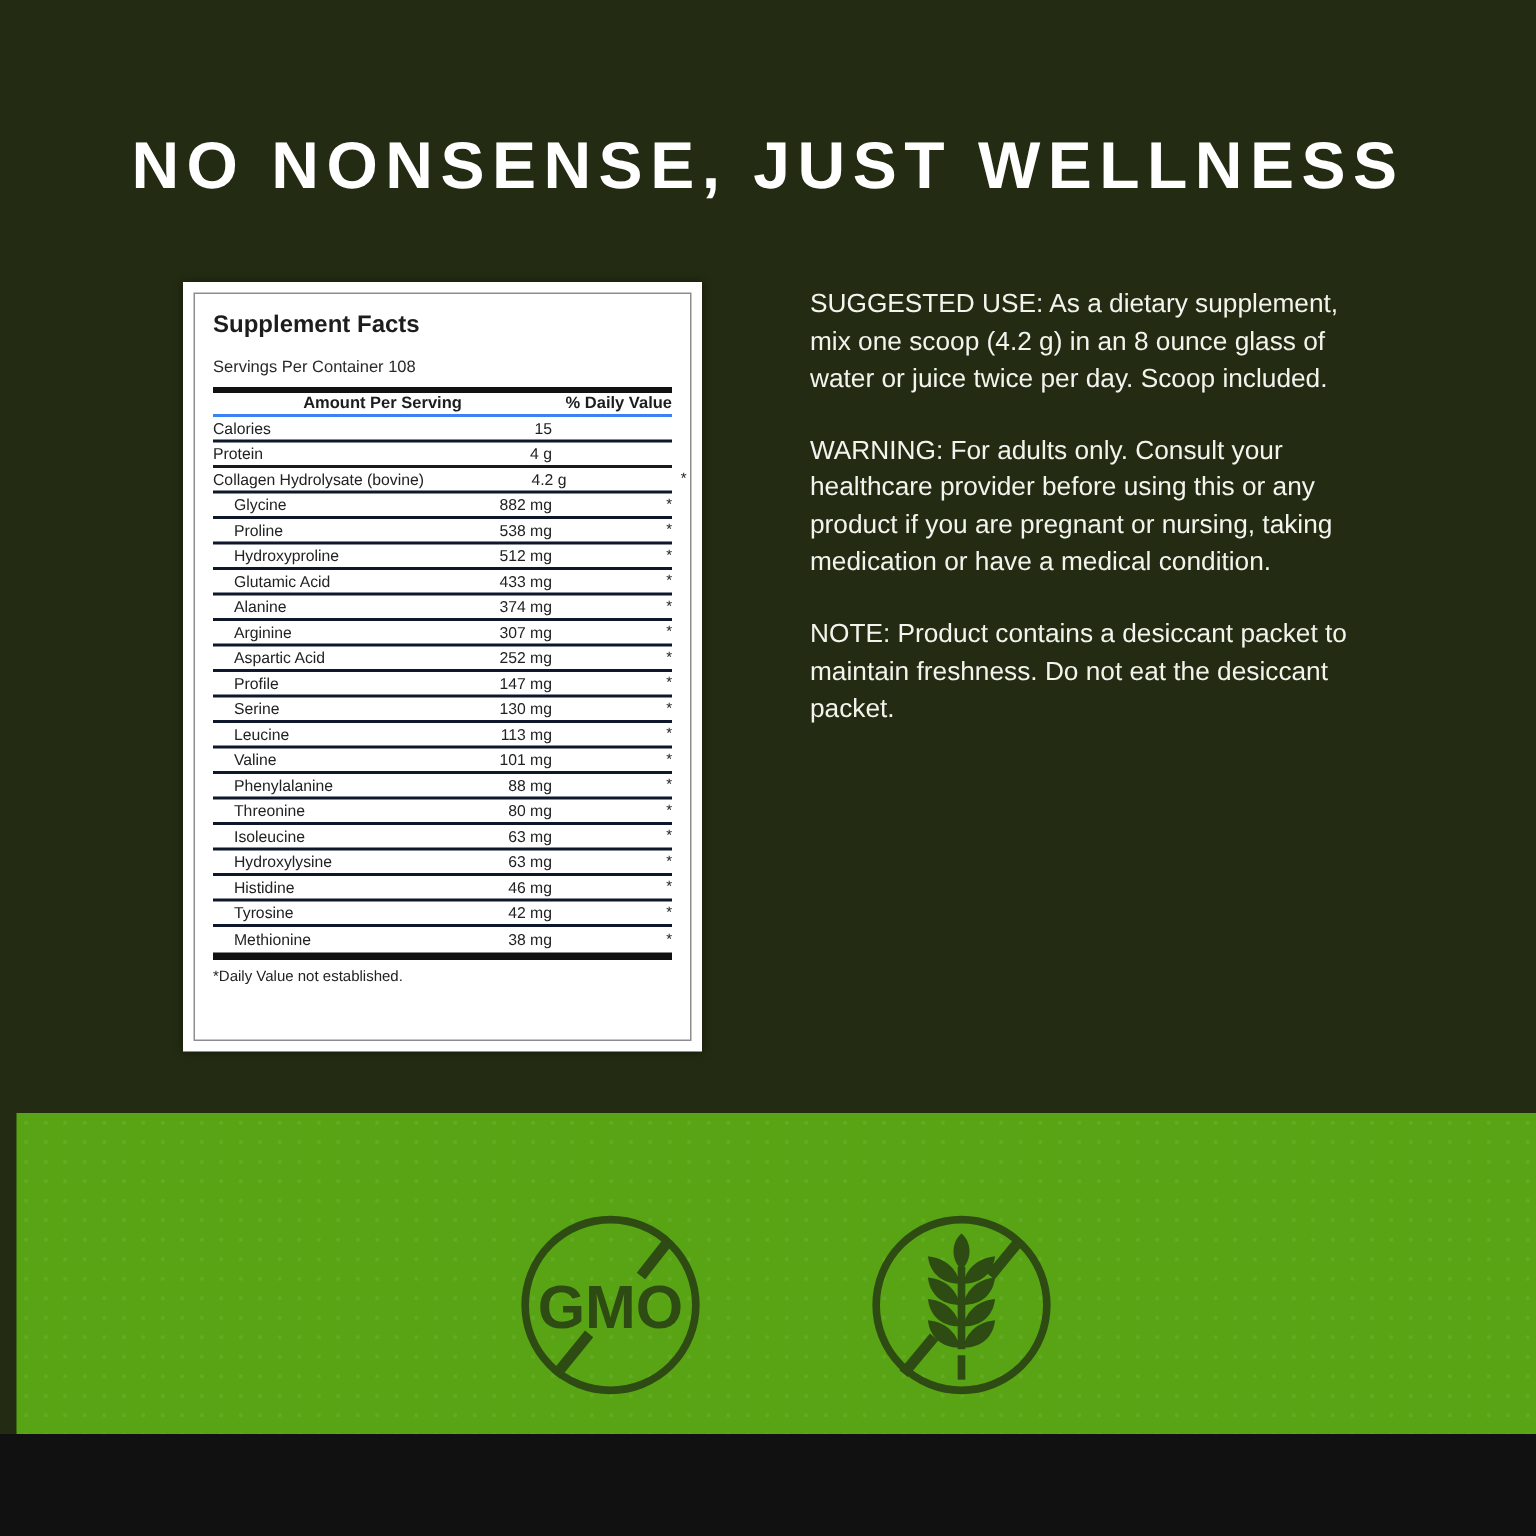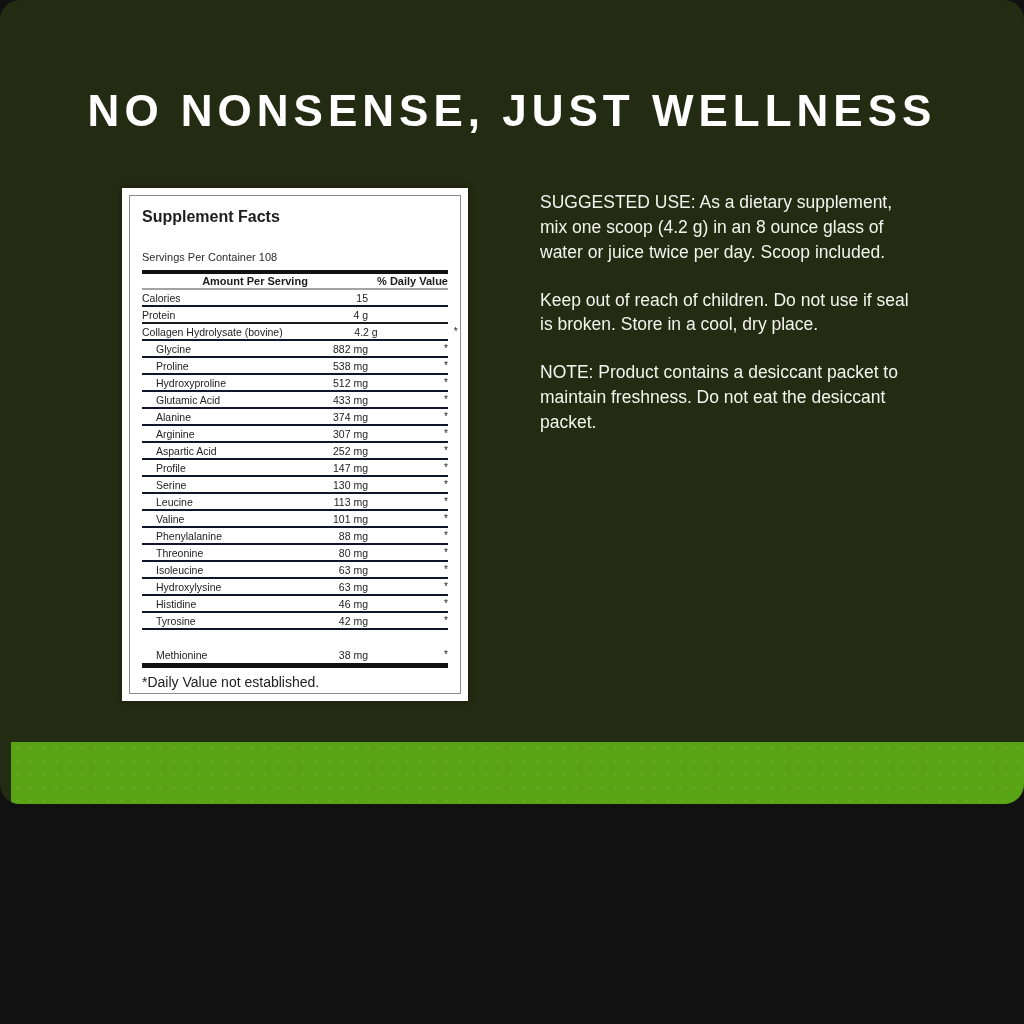--- a/index.html
+++ b/index.html
@@ -6,60 +6,60 @@
     --background_dark:#232c12;
     --background_green:#58a414;
     --badge_green:#2d4b12;
     --panel_bg:#ffffff;
     --text_light:#f4f4ee;
   }
   *{box-sizing:border-box;margin:0;padding:0;}
   html,body{background:#111;}
   body{font-family:"Liberation Sans", sans-serif;}
   .canvas{
-    position:relative;width:1024px;height:804px;margin:0 auto;
-    background:var(--background_dark);overflow:hidden;border-radius:20px;
+    position:relative;width:1024px;height:956px;margin:0 auto;
+    background:var(--background_dark);overflow:hidden;
   }
   
   .page-title{
     position:absolute;top:86px;left:0;width:100%;
     text-align:center;color:#ffffff;font-weight:bold;
     font-size:44px;letter-spacing:5px;white-space:nowrap;
   }
   
   .facts-panel{
     position:absolute;left:122px;top:188px;width:346px;height:513px;
     background:var(--panel_bg);box-shadow:0 0 6px rgba(0,0,0,0.45);
   }
   .facts-inner{
     position:absolute;inset:7px;border:1px solid #8d8d8d;
     padding:12px 12px 8px 12px;overflow:hidden;color:#1d1d1d;
   }
-  .facts-heading{font-size:16px;font-weight:bold;margin-bottom:24px;}
+  .facts-heading{font-size:16px;font-weight:bold;margin-bottom:12px;}
   .serving-line{font-size:11px;line-height:15px;color:#2a2a2a;}
   .bar4{height:4px;background:#111;margin-top:5px;}
   .bar5{height:5px;background:#111;}
   .sf-header{
     display:grid;grid-template-columns:1fr 80px;align-items:center;
-    height:16px;border-bottom:2px solid #a3a3a3;
+    height:16px;border-bottom:2px solid #3b82f6;
     font-size:11px;font-weight:bold;
   }
   .sf-header .h-amount{text-align:center;}
   .sf-header .h-dv{text-align:right;}
   .sf-row{
     display:grid;grid-template-columns:1fr 95px 80px;align-items:center;
     height:17px;border-bottom:2px solid #0f172a;font-size:10.5px;color:#222;
     white-space:nowrap;
   }
   .sf-row .c-amount{text-align:right;}
   .sf-row .c-dv{text-align:right;font-size:10px;}
   .sf-row.indent .c-name{padding-left:14px;}
   .sf-row.heavy{border-bottom:2px solid #1a1a1a;}
-  .sf-row.last{border-bottom:none;margin-top:16px;}
-  .facts-footnote{font-size:14px;padding-top:6px;color:#222;}
+  .sf-row.last{border-bottom:none;}
+  .facts-footnote{font-size:10px;padding-top:6px;color:#222;}
   
   .info-col{
     position:absolute;left:527px;top:190px;width:382px;
     color:var(--text_light);font-size:17.5px;line-height:1.42;margin-left:13px;
   }
   .info-col p{margin-bottom:23px;}
   
   .bottom-section{
     position:absolute;left:11px;top:742px;width:1024px;height:282px;
     background-color:var(--background_green);
@@ -198,21 +198,21 @@
             <div class="c-dv">*</div>
           </div>
         </div>
       <div class="bar5"></div>
       <div class="facts-footnote">*Daily Value not established.</div>
     </div>
   </div>
 
   <div class="info-col">
     <p>SUGGESTED USE: As a dietary supplement, mix one scoop (4.2 g) in an 8 ounce glass of water or juice twice per day. Scoop included.</p>
-    <p>Keep out of reach of children. Do not use if seal is broken. Store in a cool, dry place.</p>
+    <p>WARNING: For adults only. Consult your healthcare provider before using this or any product if you are pregnant or nursing, taking medication or have a medical condition.</p>
     <p>NOTE: Product contains a desiccant packet to maintain freshness. Do not eat the desiccant packet.</p>
   </div>
 
   <div class="bottom-section">
 
     <div class="badge badge-non-gmo">
       <svg width="128" height="128" viewBox="0 0 126 126">
         <circle cx="63" cy="63" r="56" fill="none" stroke="#2d4b12" stroke-width="5"></circle>
         <text x="63" y="78" text-anchor="middle" font-family="Liberation Sans, sans-serif" font-size="40" font-weight="bold" fill="#2d4b12">GMO</text>
         <line x1="101" y1="21" x2="83" y2="44" stroke="#2d4b12" stroke-width="7"></line>

